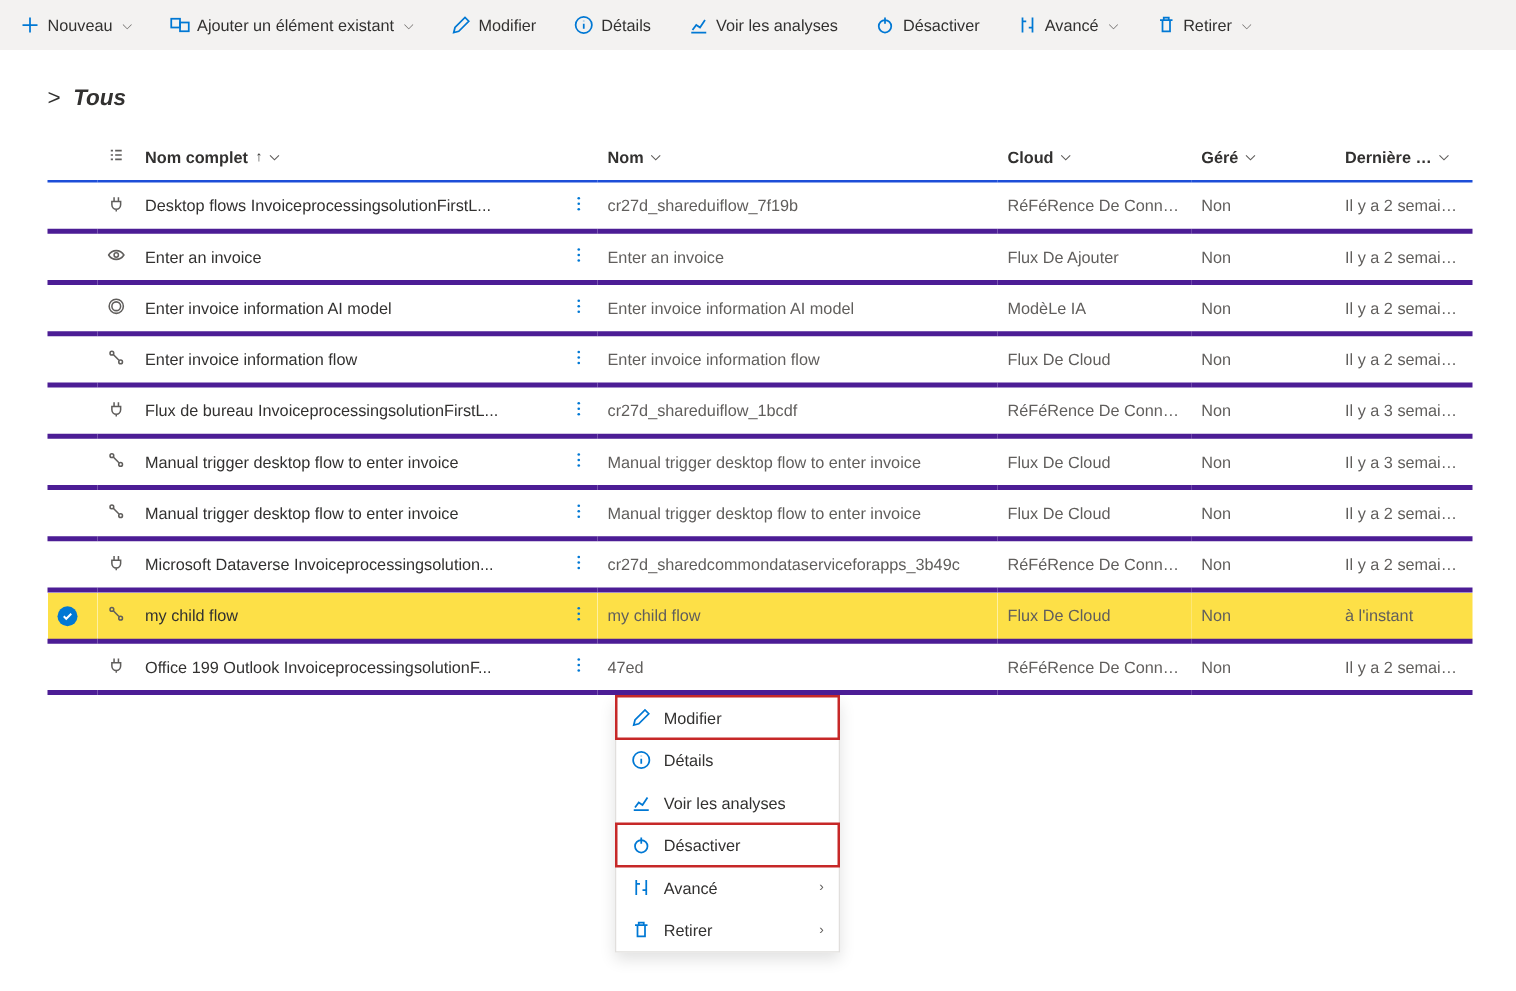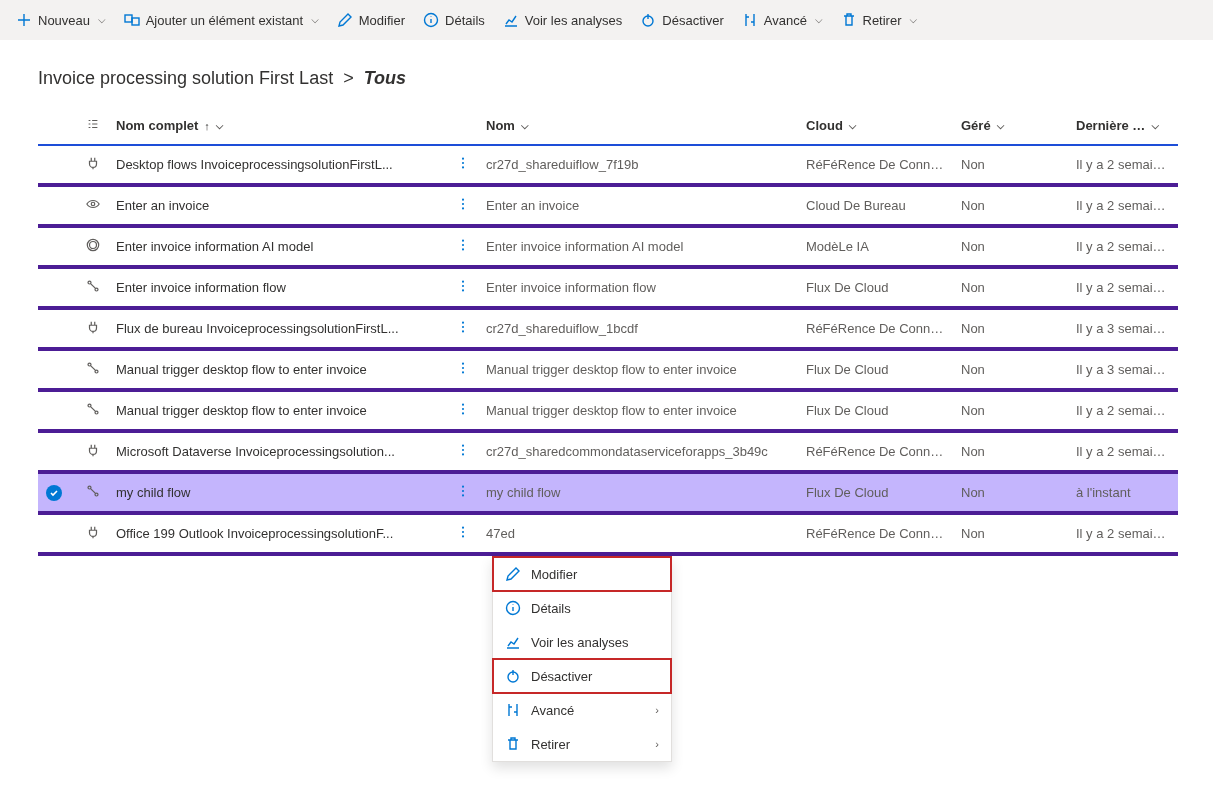--- a/index.html
+++ b/index.html
@@ -4,21 +4,21 @@
 <style>
   * { box-sizing: border-box; margin: 0; padding: 0; }
   body { font-family: "Segoe UI", -apple-system, BlinkMacSystemFont, sans-serif; font-size: 13px; color: #323130; background: #fff; }
   
   .toolbar {
     background: #f3f2f1;
     display: flex;
     align-items: center;
     padding: 0 16px;
     height: 40px;
-    gap: 18px;
+    gap: 30px;
   }
   .toolbar-btn {
     display: inline-flex;
     align-items: center;
     gap: 6px;
     color: #323130;
     cursor: pointer;
     font-size: 13px;
   }
   .toolbar-btn svg { width: 16px; height: 16px; }
@@ -39,21 +39,21 @@
     text-align: left;
     padding: 10px 8px;
     font-weight: 400;
     font-size: 13px;
     white-space: nowrap;
     overflow: hidden;
     text-overflow: ellipsis;
   }
   .table th { color: #323130; font-weight: 600; border-bottom: 2px solid #1d4ed8; }
   .table tbody tr { border-bottom: 4px solid #4c1d95; }
-  .table tbody tr.selected { background: #c4b5fd; }
+  .table tbody tr.selected { background: #fde047; }
   .col-check { width: 40px; text-align: center; }
   .col-icon { width: 30px; text-align: center; color: #605e5c; }
   .col-displayname { width: 340px; }
   .col-more { width: 30px; text-align: center; }
   .col-name { width: 320px; color: #605e5c; }
   .col-type { width: 155px; color: #605e5c; }
   .col-managed { width: 115px; color: #605e5c; }
   .col-modified { width: 110px; color: #605e5c; }
   .th-inner { display: inline-flex; align-items: center; gap: 6px; }
   .sort-arrow { font-size: 11px; }
@@ -145,21 +145,20 @@
   <div class="toolbar-btn">
     <svg viewBox="0 0 16 16">
         <path class="ic-blue" d="M3 4h10M5 4v9h6V4M6 4V2h4v2"></path>
       </svg>
     <span>Retirer</span>
     <span class="chev-down">⌵</span>
   </div>
 </div>
 
 <div class="breadcrumb">
-  <span>Invoice processing solution First Last</span>
   <span>&gt;</span>
   <span class="current">Tous</span>
 </div>
 
 <div class="table-wrap">
 <table class="table">
   <thead>
     <tr>
       <th class="col-check"></th>
       <th class="col-icon">
@@ -227,21 +226,21 @@
             </svg></td>
           <td class="col-displayname">Enter an invoice</td>
           <td class="col-more"><span class="more-btn">
               <svg viewBox="0 0 16 16">
                 <circle cx="8" cy="3" r="1.2" fill="#0078d4"></circle>
                 <circle cx="8" cy="8" r="1.2" fill="#0078d4"></circle>
                 <circle cx="8" cy="13" r="1.2" fill="#0078d4"></circle>
               </svg>
             </span></td>
           <td class="col-name">Enter an invoice</td>
-          <td class="col-type">Cloud De Bureau</td>
+          <td class="col-type">Flux De Ajouter</td>
           <td class="col-managed">Non</td>
           <td class="col-modified">Il y a 2 semaines</td>
         </tr>
         <tr>
           <td class="col-check"></td>
           <td class="col-icon row-icon"><svg viewBox="0 0 16 16">
               <use href="#ic-ai"></use>
             </svg></td>
           <td class="col-displayname">Enter invoice information AI model</td>
           <td class="col-more"><span class="more-btn">

